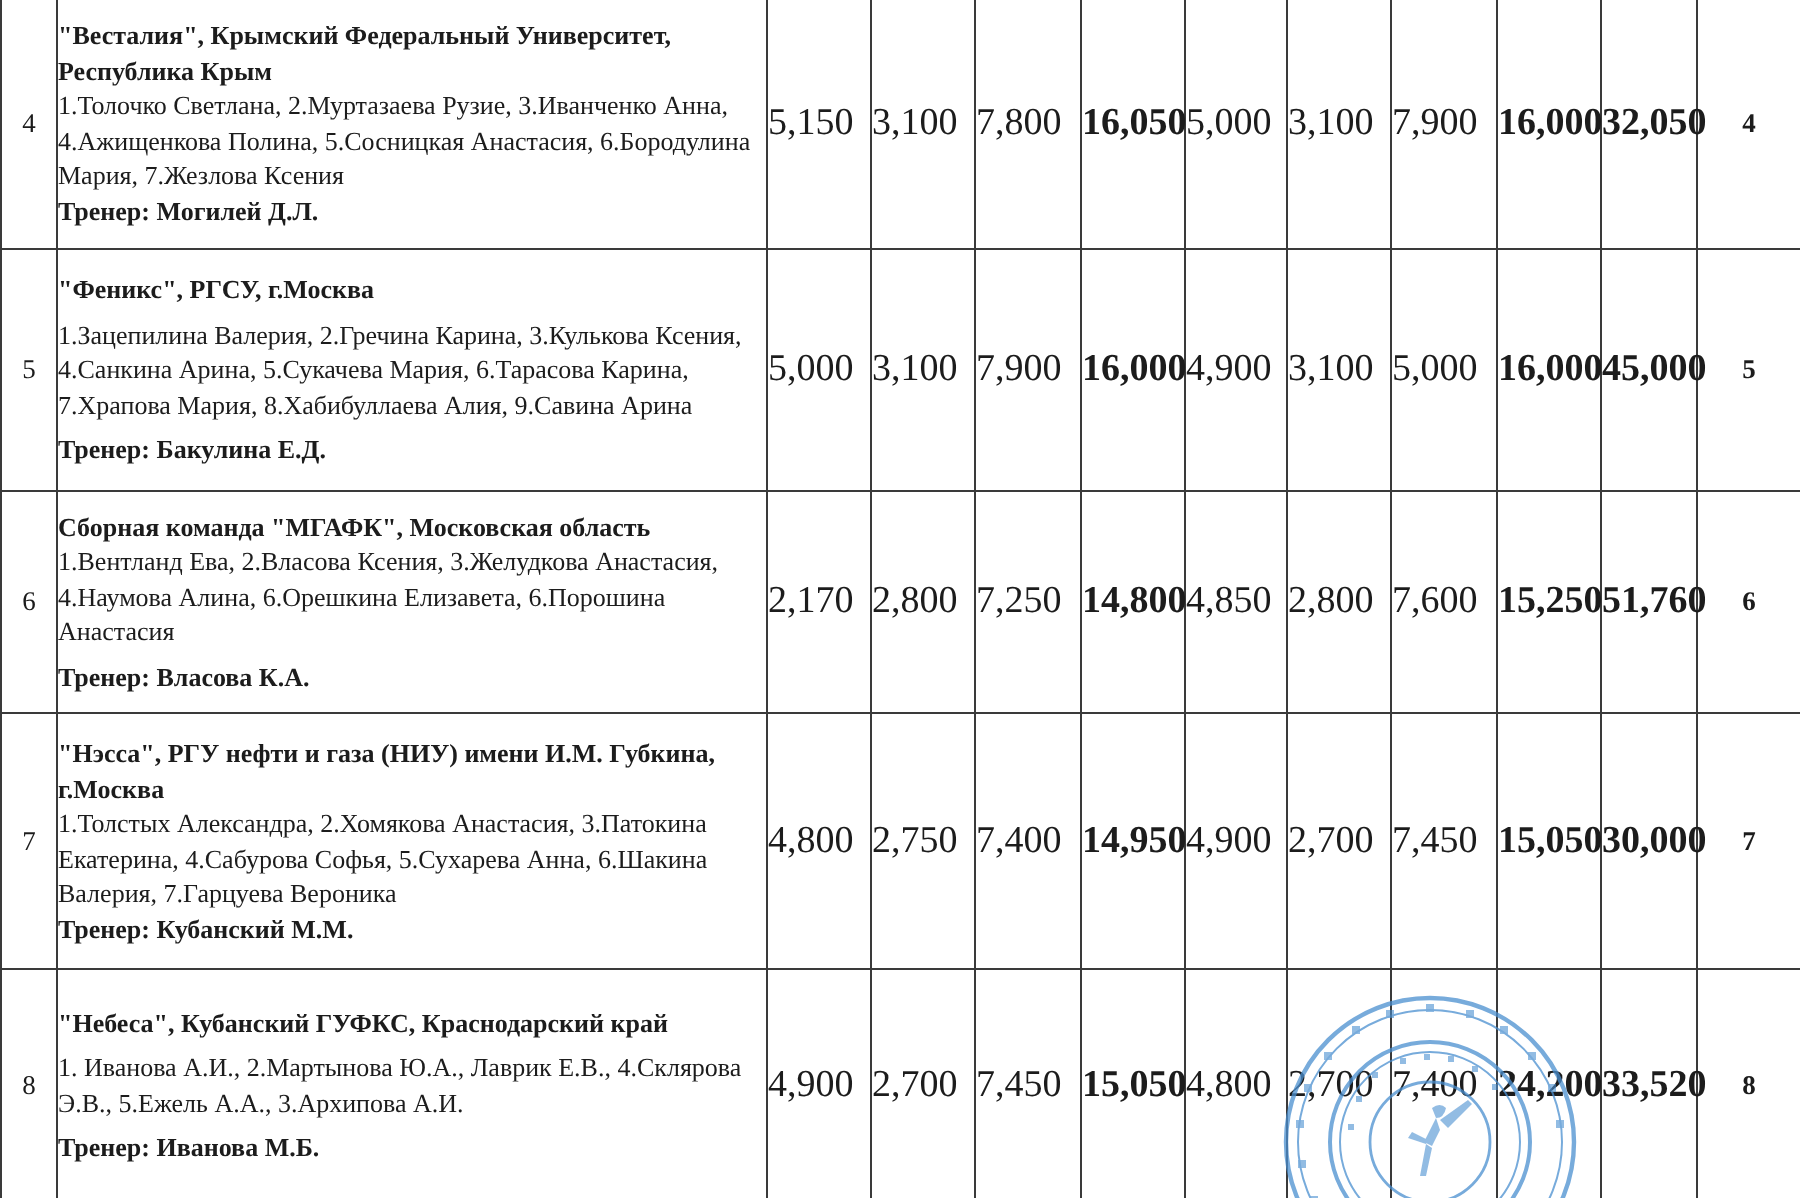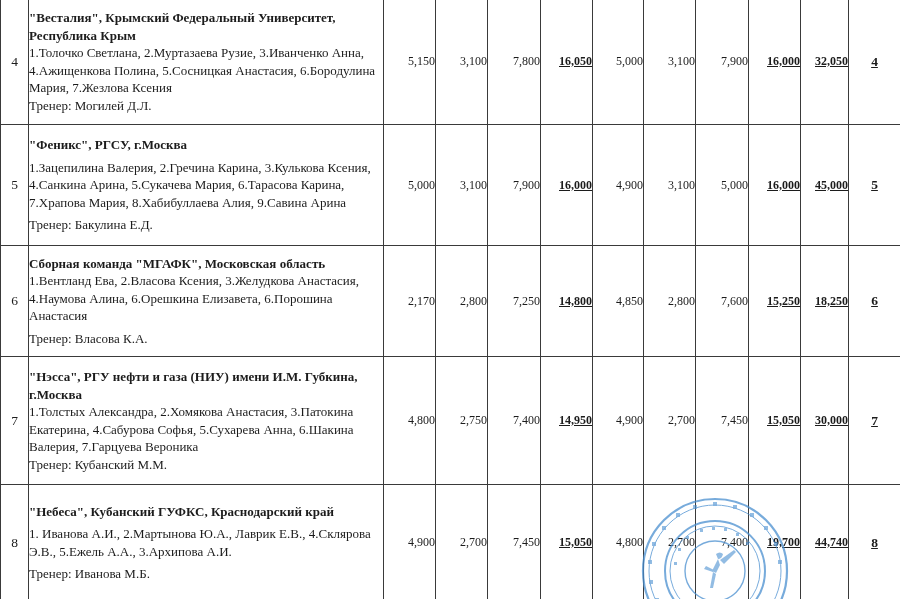--- a/index.html
+++ b/index.html
@@ -13,26 +13,26 @@
     font-size: 13px;
     color: #1c1c1c;
   }
   table.results td {
     border: 1.3px solid #3a3a3a;
     vertical-align: middle;
     padding: 0;
   }
   td.num { text-align: center; font-size: 13.5px; }
   td.team { padding: 3px 4px 3px 4px; line-height: 17.5px; }
-  td.score { text-align: right; font-size: 12px; }
-  td.score.bold, td.place { font-weight: bold; text-decoration: underline; }
+  td.score { text-align: left; font-size: 19px; }
+  td.score.bold, td.place { font-weight: bold; }
   td.place { text-align: center; font-size: 13.5px; }
   .team-name { font-weight: bold; display: block; }
   .members { display: block; }
-  .coach { font-weight: normal; display: block; }
+  .coach { font-weight: bold; display: block; }
   .gap-bottom { margin-bottom: 5px; }
   .stamp {
     position: absolute;
     left: 640px; top: 496px;
     width: 150px; height: 150px;
     pointer-events: none;
     opacity: 0.75;
   }
 </style>
 </head>
@@ -102,21 +102,21 @@
         <span class="coach">Тренер: Власова К.А.</span>
       </td>
       <td class="score">2,170</td>
       <td class="score">2,800</td>
       <td class="score">7,250</td>
       <td class="score bold">14,800</td>
       <td class="score">4,850</td>
       <td class="score">2,800</td>
       <td class="score">7,600</td>
       <td class="score bold">15,250</td>
-      <td class="score bold">18,250</td>
+      <td class="score bold">51,760</td>
       <td class="place">6</td>
     </tr>
 
     <tr style="height:128px">
       <td class="num">7</td>
       <td class="team">
         <span class="team-name">"Нэсса", РГУ нефти и газа (НИУ) имени И.М. Губкина, г.Москва</span>
         <span class="members">1.Толстых Александра, 2.Хомякова Анастасия, 3.Патокина Екатерина, 4.Сабурова Софья, 5.Сухарева Анна, 6.Шакина Валерия, 7.Гарцуева Вероника</span>
         <span class="coach">Тренер: Кубанский М.М.</span>
       </td>
@@ -139,22 +139,22 @@
         <span class="members gap-bottom">1. Иванова А.И., 2.Мартынова Ю.А., Лаврик Е.В., 4.Склярова Э.В., 5.Ежель А.А., 3.Архипова А.И.</span>
         <span class="coach">Тренер: Иванова М.Б.</span>
       </td>
       <td class="score">4,900</td>
       <td class="score">2,700</td>
       <td class="score">7,450</td>
       <td class="score bold">15,050</td>
       <td class="score">4,800</td>
       <td class="score">2,700</td>
       <td class="score">7,400</td>
-      <td class="score bold">19,700</td>
-      <td class="score bold">44,740</td>
+      <td class="score bold">24,200</td>
+      <td class="score bold">33,520</td>
       <td class="place">8</td>
     </tr>
   </tbody>
 </table>
 </div>
 
 <svg class="stamp" viewBox="0 0 150 150" xmlns="http://www.w3.org/2000/svg">
   <g fill="none" stroke="#4a8fd0">
     <circle cx="75" cy="75" r="72" stroke-width="2.2"></circle>
     <circle cx="75" cy="75" r="66" stroke-width="1"></circle>

